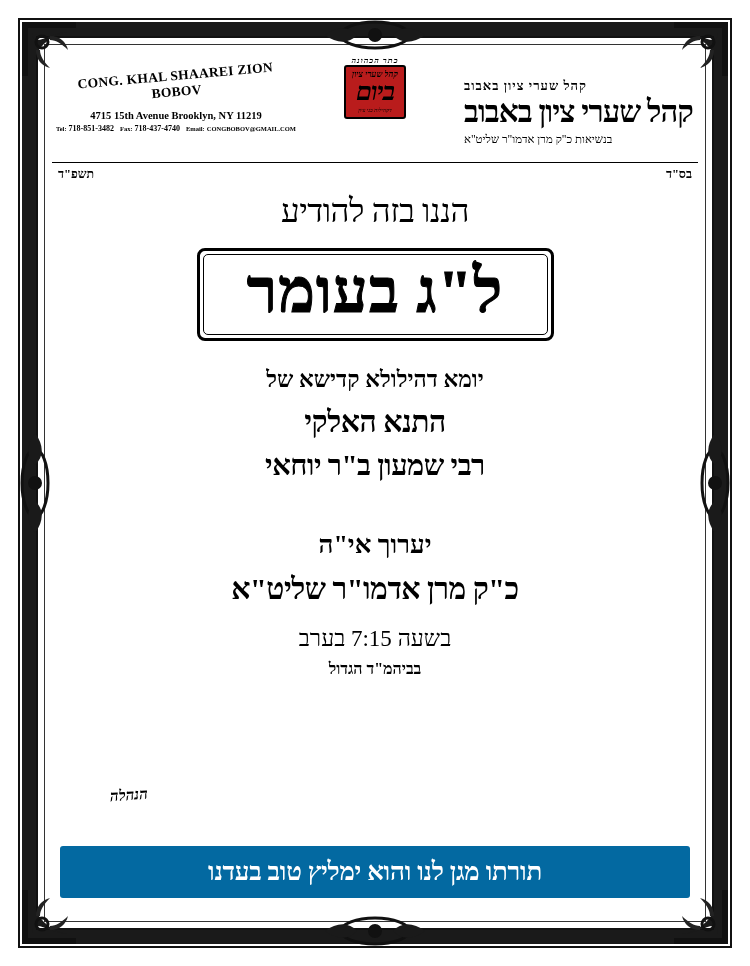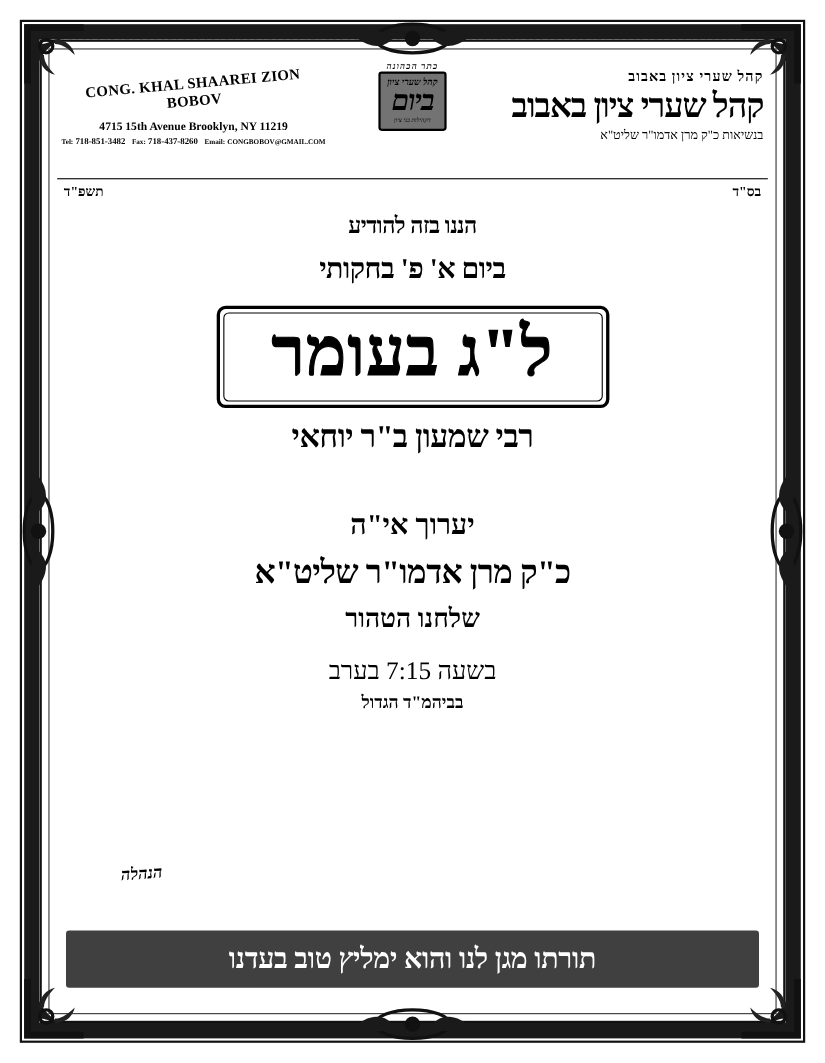--- a/index.html
+++ b/index.html
@@ -99,22 +99,22 @@
   
   .header {
     position: relative;
     height: 108px;
     border-bottom: 1px solid #000;
     padding: 0 4px 4px 4px;
   }
   .hdr-right {
     position: absolute;
     right: 4px;
-    top: 12px;
-    text-align: right;
+    top: 28px;
+    text-align: left;
     width: 230px;
   }
   .hdr-heb-top {
     font-size: 13px;
     font-weight: bold;
     letter-spacing: 1px;
     margin-bottom: 2px;
   }
   .hdr-heb-main {
     font-size: 31px;
@@ -165,21 +165,21 @@
   .logo-crown {
     font-size: 8px;
     font-weight: bold;
     letter-spacing: 1px;
   }
   .logo-box {
     border: 2px solid #000;
     border-radius: 3px;
     padding: 2px 6px 3px 6px;
     display: inline-block;
-    background: #737373;
+    background: #b91c1c;
     position: relative;
   }
   .logo-sub {
     font-size: 8.5px;
     font-weight: bold;
     margin-bottom: 0px;
   }
   .logo-big {
     font-size: 26px;
     font-weight: bold;
@@ -202,22 +202,22 @@
   }
   .meta-row .bsd { position: absolute; right: 6px; top: 0; }
   .meta-row .year { position: absolute; left: 6px; top: 0; }
 
   
   .body-wrap {
     text-align: center;
     margin-top: 6px;
   }
   .ln-announce {
-    font-size: 21px;
-    font-weight: bold;
+    font-size: 33px;
+    font-weight: normal;
     margin-top: 4px;
     letter-spacing: -0.5px;
   }
   .ln-day {
     font-size: 26px;
     font-weight: bold;
     margin-top: 12px;
     letter-spacing: -0.5px;
   }
 
@@ -299,21 +299,21 @@
     direction: rtl;
   }
 
   
   .footer-banner {
     position: absolute;
     left: 8px;
     right: 8px;
     bottom: 18px;
     height: 52px;
-    background: #404040;
+    background: #0369a1;
     color: #fff;
     border-radius: 3px;
     display: flex;
     align-items: center;
     justify-content: center;
   }
   .footer-banner span {
     font-size: 26px;
     font-weight: bold;
     letter-spacing: -0.3px;
@@ -419,49 +419,49 @@
       </div>
 
       <div class="hdr-left">
         <div class="hdr-eng-main">CONG. KHAL SHAAREI ZION BOBOV</div>
         <div class="hdr-eng-addr">4715 15th Avenue Brooklyn, NY 11219</div>
         <div class="hdr-eng-phone">
           <span class="lbl">Tel:</span>
           <span>718-851-3482</span>
           &nbsp;
           <span class="lbl">Fax:</span>
-          <span>718-437-8260</span>
+          <span>718-437-4740</span>
           &nbsp;
           <span class="lbl">Email:</span>
           <span class="lbl">CONGBOBOV@GMAIL.COM</span>
         </div>
       </div>
     </div>
 
     <div class="meta-row">
       <span class="bsd">בס"ד</span>
       <span class="year">תשפ"ד</span>
     </div>
 
     <div class="body-wrap">
 
       <div class="ln-announce">הננו בזה להודיע</div>
-      <div class="ln-day">ביום א' פ' בחקותי</div>
 
       <div class="title-frame">
         <div class="title-frame-in">
           <div class="title-big">ל"ג בעומר</div>
         </div>
       </div>
 
+      <div class="ln-yoma">יומא דהילולא קדישא של</div>
+      <div class="ln-tanna">התנא האלקי</div>
       <div class="ln-rashbi">רבי שמעון ב"ר יוחאי</div>
 
       <div class="ln-yaaroch">יערוך אי"ה</div>
       <div class="ln-admor">כ"ק מרן אדמו"ר שליט"א</div>
-      <div class="ln-shulchan">שלחנו הטהור</div>
 
       <div class="ln-time">
         <span>בשעה</span>
         <span class="tm">7:15</span>
         <span>בערב</span>
       </div>
       <div class="ln-place">בביהמ"ד הגדול</div>
     </div>
 
     <div class="signature">הנהלה</div>

